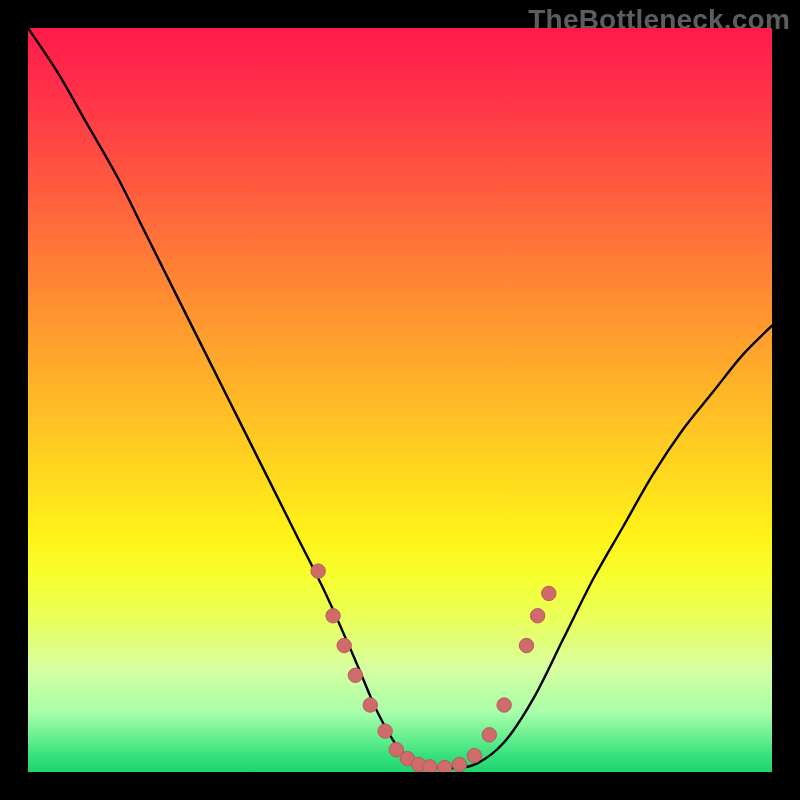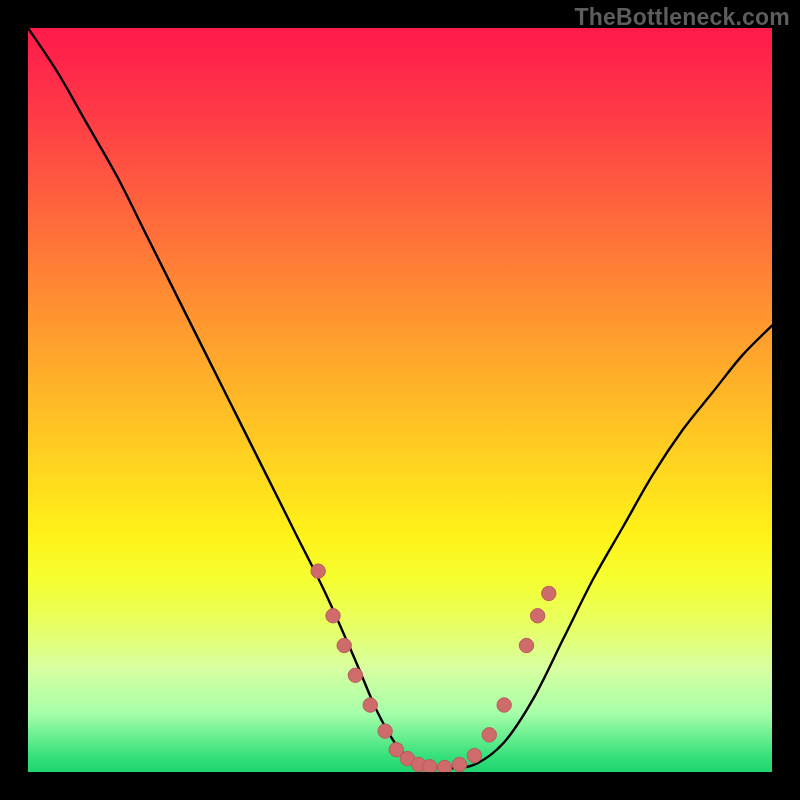--- a/index.html
+++ b/index.html
@@ -48,21 +48,21 @@
       #a8ffaa 92%,
       #34e07a 98%,
       #1fd46e 100%
     );
   }
   .attribution {
     position: absolute;
     top: 4px;
     right: 10px;
     color: #5d5d5d;
-    font-size: 23px;
+    font-size: 28px;
     font-weight: 600;
     letter-spacing: 0.2px;
   }
   svg.curve {
     position: absolute;
     left: 0;
     top: 0;
     width: 100%;
     height: 100%;
   }

